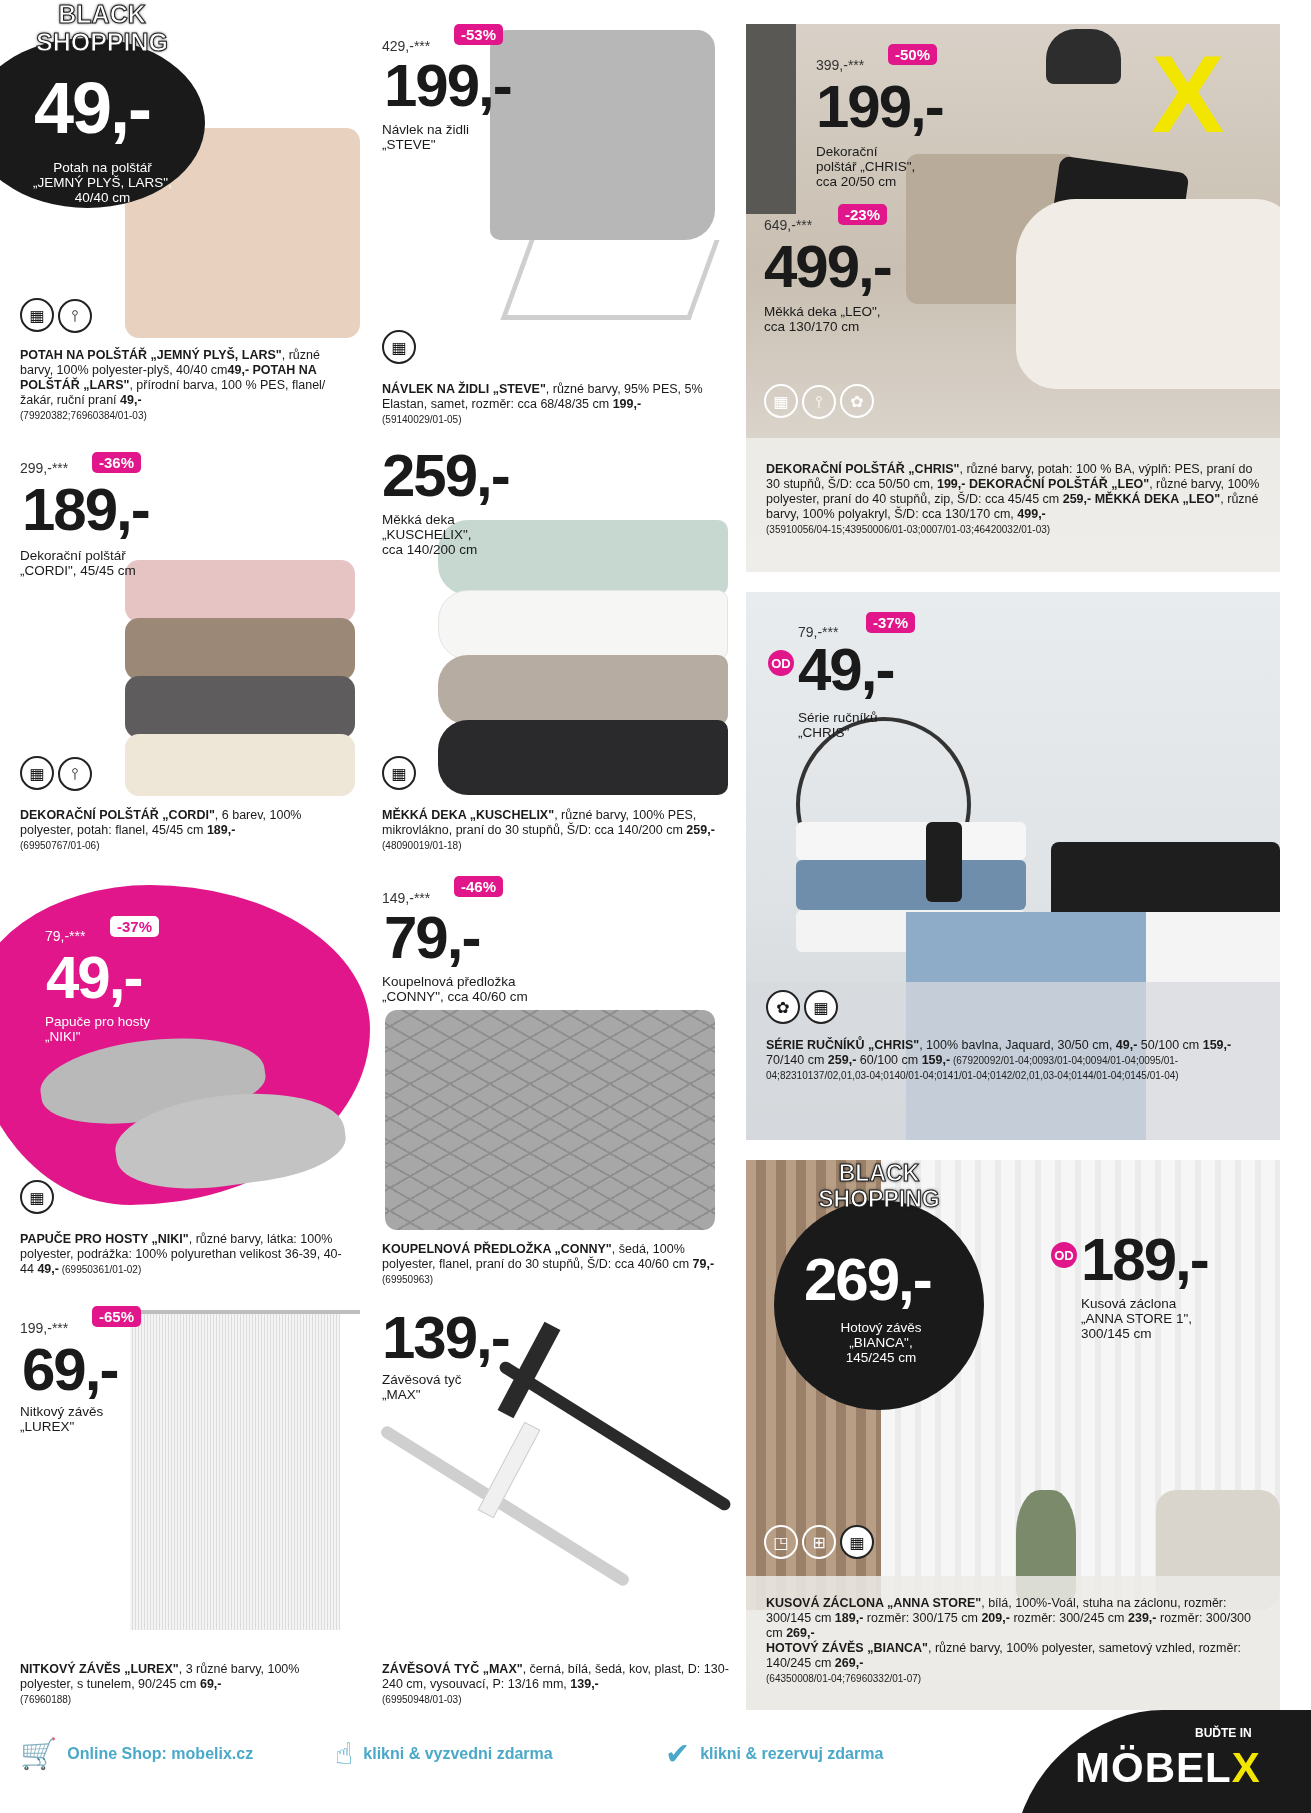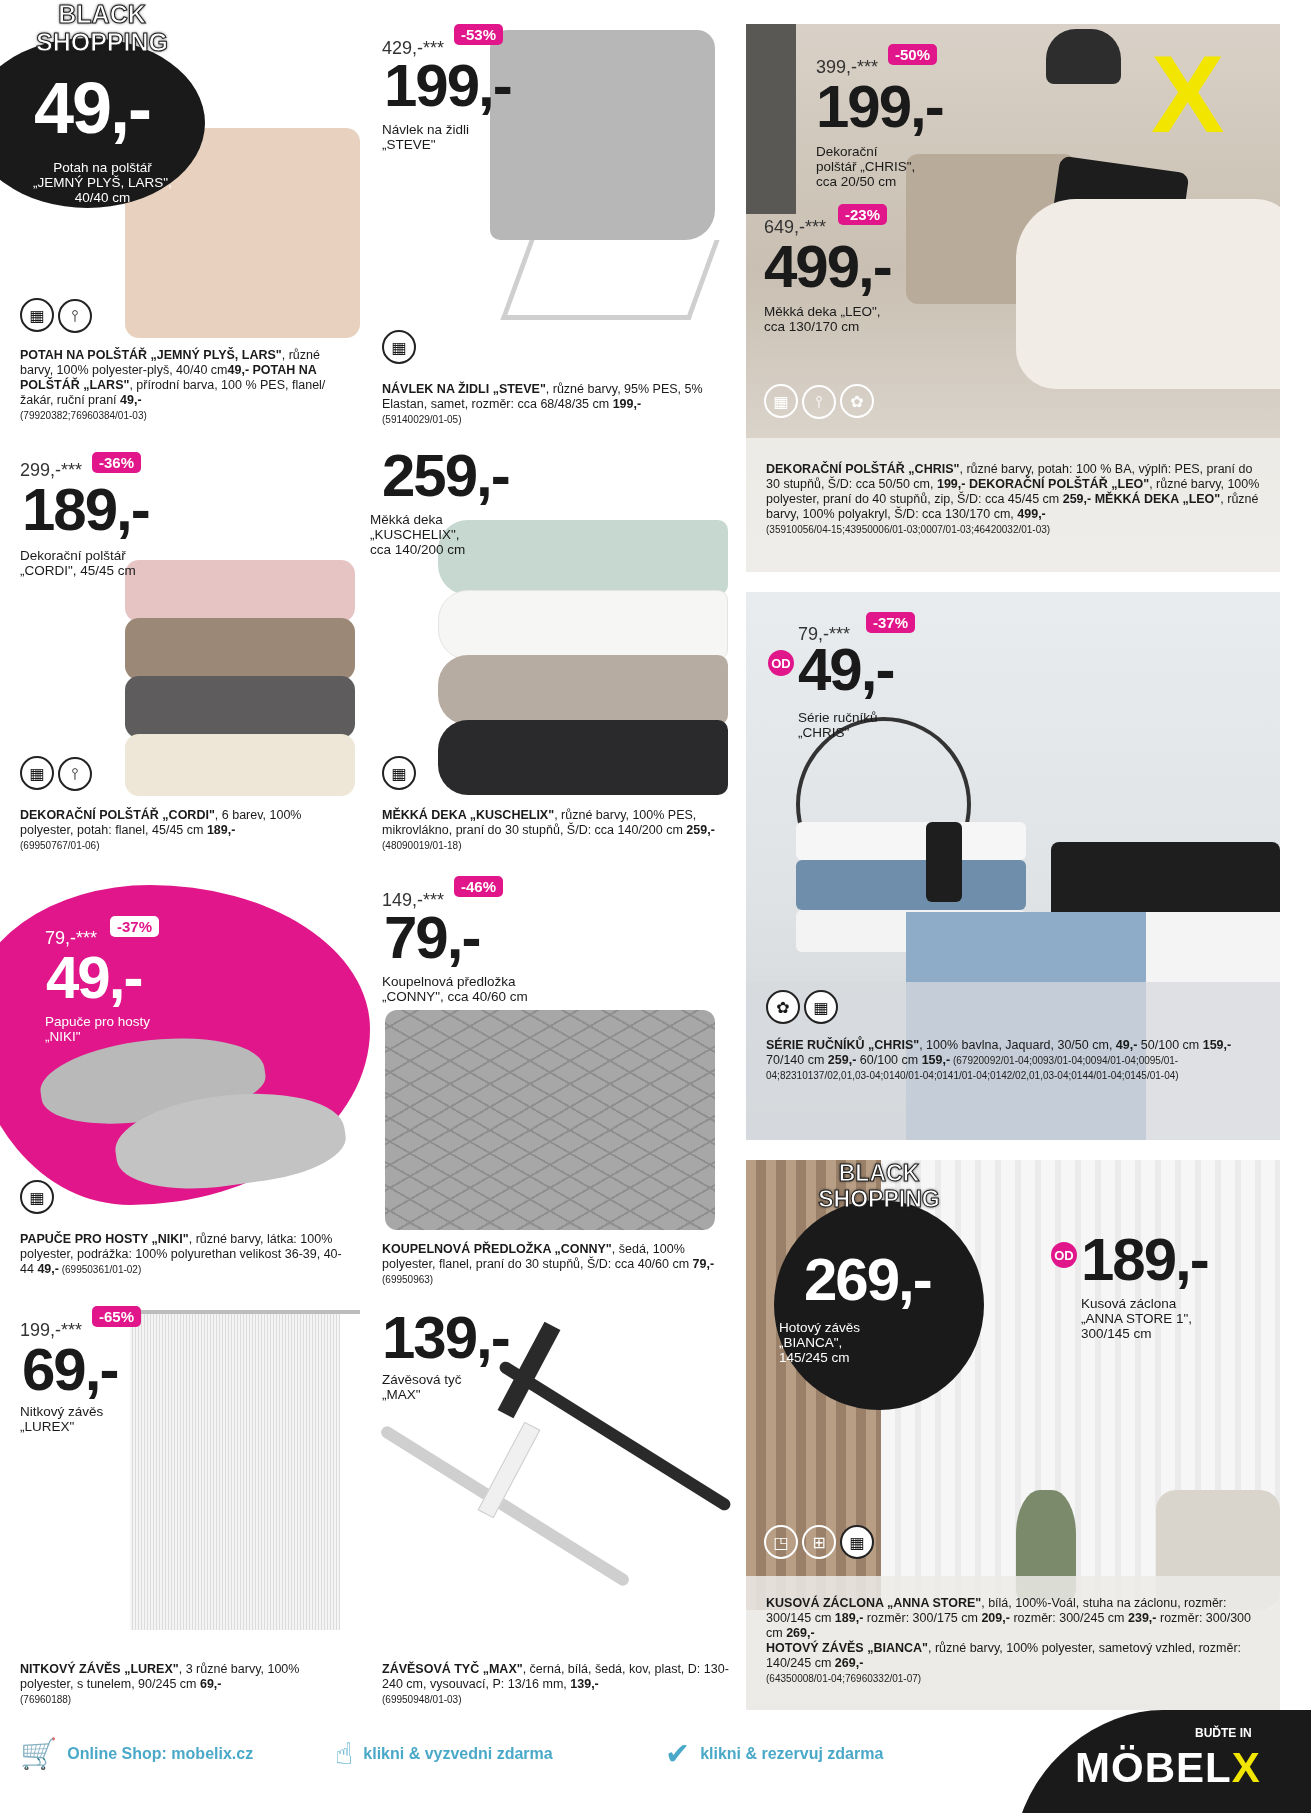--- a/index.html
+++ b/index.html
@@ -1,19 +1,19 @@
 <!DOCTYPE html>
 <html><head>
 <meta charset="utf-8">
 <style>
 *{box-sizing:border-box;margin:0;padding:0}
 body{width:1311px;height:1813px;background:#fff;position:relative;overflow:hidden;font-family:"Liberation Sans","DejaVu Sans",sans-serif;color:#1a1a1a}
 .abs{position:absolute}
 .big{font-weight:900;font-size:60px;line-height:56px;letter-spacing:-2px;font-family:"Liberation Sans",sans-serif}
-.old{font-size:18px;color:#333}
+.old{font-size:14px;color:#333}
 .disc{display:inline-block;background:#e0168a;color:#fff;font-weight:700;font-size:15px;padding:2px 7px;border-radius:5px}
 .disc.inv{background:#fff;color:#e0168a}
 .sub{font-size:13.5px;line-height:15px}
 .desc{font-size:12.5px;line-height:15px}
 .desc b{font-weight:700}
 .code{font-size:10px;color:#222}
 .icon{width:34px;height:34px;border:2.5px solid #222;border-radius:50%;display:inline-flex;align-items:center;justify-content:center;font-size:16px;margin-right:4px;background:#fff}
 .icon.w{border-color:#fff;color:#fff;background:transparent}
 .od{display:inline-flex;width:26px;height:26px;border-radius:50%;background:#e0168a;color:#fff;font-size:13px;font-weight:700;align-items:center;justify-content:center}
 .ph{border-radius:4px}
@@ -117,21 +117,21 @@
 </div>
 
 <div class="abs" style="left:370px;top:440px;width:370px;height:440px">
   <div class="abs" style="left:68px;top:80px;width:290px;height:280px">
     <div style="height:75px;background:#c7d8d1;border-radius:30px 10px 10px 30px;margin-bottom:-5px"></div>
     <div style="height:70px;background:#f6f6f4;border-radius:30px 10px 10px 30px;margin-bottom:-5px;border:1px solid #e4e4e4"></div>
     <div style="height:70px;background:#b7aca2;border-radius:30px 10px 10px 30px;margin-bottom:-5px"></div>
     <div style="height:75px;background:#2a2a2c;border-radius:30px 10px 10px 30px"></div>
   </div>
   <div class="abs big" style="left:12px;top:8px">259,-</div>
-  <div class="abs sub" style="left:0;top:72px">
+  <div class="abs sub" style="left:12px;top:72px">
     <div>Měkká deka</div>
     <div>„KUSCHELIX",</div>
     <div>cca 140/200 cm</div>
   </div>
   <div class="abs" style="left:12px;top:316px"><span class="icon">▦</span></div>
   <div class="abs desc" style="left:12px;top:368px;width:350px">
     <b>MĚKKÁ DEKA „KUSCHELIX"</b><span>, různé barvy, 100% PES, mikrovlákno, praní do 30 stupňů, Š/D: cca 140/200 cm </span><b>259,-</b> <span class="code">(48090019/01-18)</span>
   </div>
 </div>
 
@@ -229,21 +229,21 @@
   <div class="abs" style="left:0;top:0;width:135px;height:450px;background:repeating-linear-gradient(90deg,#b79e85 0 10px,#9a8069 10px 20px)"></div>
   <div class="abs" style="left:135px;top:0;width:399px;height:450px;background:repeating-linear-gradient(90deg,#f6f6f6 0 14px,#ebebeb 14px 20px)"></div>
   <div class="abs" style="left:270px;top:330px;width:60px;height:110px;background:#7b8a6a;border-radius:40% 40% 10% 10%"></div>
   <div class="abs" style="left:410px;top:330px;width:124px;height:120px;background:#d9d4cc;border-radius:20px"></div>
   <div class="abs" style="left:28px;top:40px;width:210px;height:210px;background:#1a1a1a;border-radius:50%"></div>
   <div class="abs" style="left:58px;top:0;width:150px;text-align:center;color:#fff;font-weight:900;font-size:23px;line-height:26px;-webkit-text-stroke:1px #1a1a1a;text-shadow:0 0 3px #1a1a1a">
     <div>BLACK</div>
     <div>SHOPPING</div>
   </div>
   <div class="abs big" style="left:58px;top:92px;color:#fff">269,-</div>
-  <div class="abs sub" style="left:33px;top:160px;width:190px;color:#fff">
+  <div class="abs sub" style="left:40px;top:160px;width:190px;text-align:center;color:#fff">
     <div>Hotový závěs</div>
     <div>„BIANCA",</div>
     <div>145/245 cm</div>
   </div>
   <div class="abs od" style="left:305px;top:82px">OD</div>
   <div class="abs big" style="left:335px;top:72px">189,-</div>
   <div class="abs sub" style="left:335px;top:136px">
     <div>Kusová záclona</div>
     <div>„ANNA STORE 1",</div>
     <div>300/145 cm</div>

